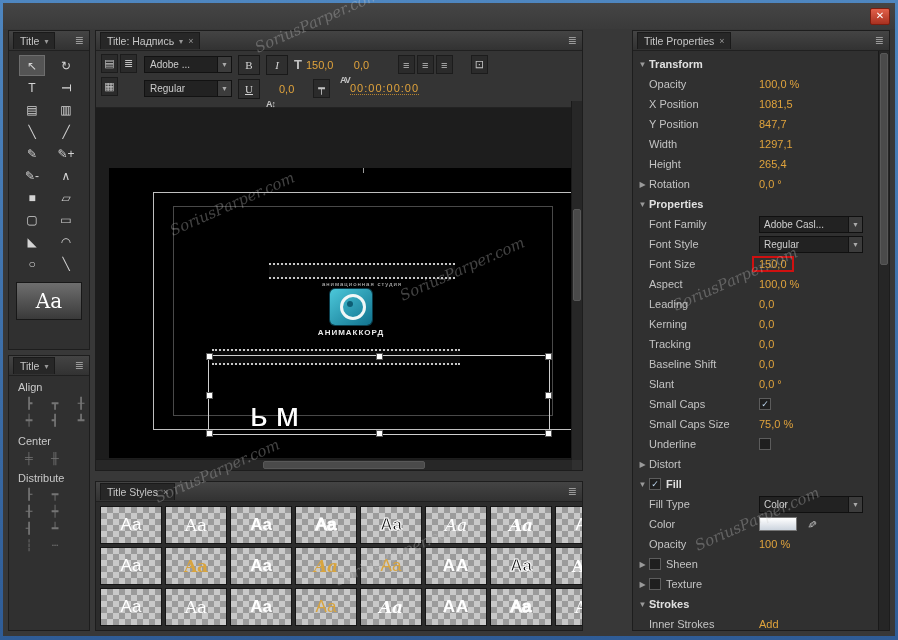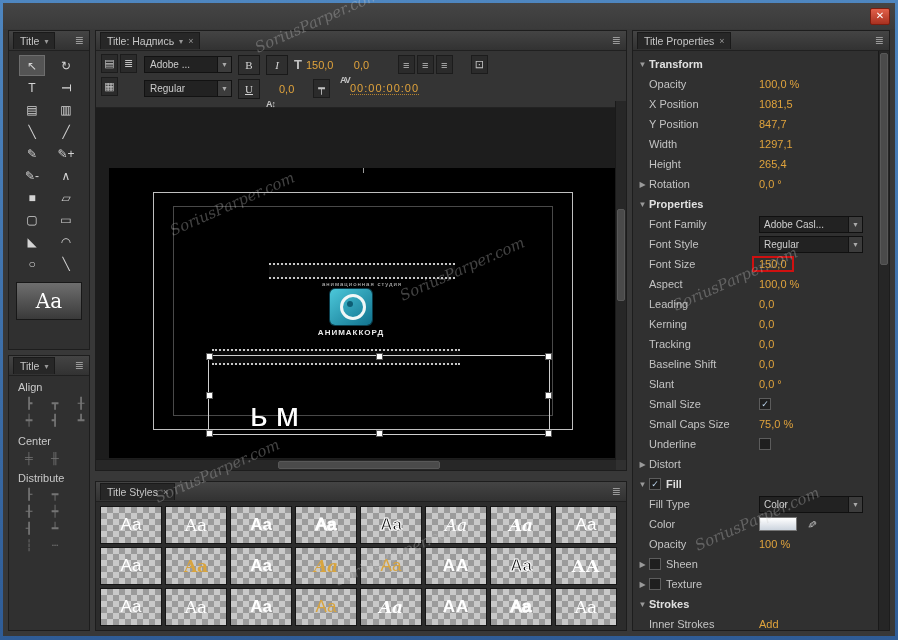--- a/index.html
+++ b/index.html
@@ -97,21 +97,21 @@
   .sw-bold .swl{font-weight:bold;}
   .sw-italic .swl{font-family:"DejaVu Serif",serif;font-style:italic;}
   .sw-script .swl{font-family:"DejaVu Serif",serif;font-style:italic;font-weight:bold;}
   .sw-outline .swl{color:transparent;-webkit-text-stroke:1.2px #fff;text-shadow:0 0 1px #fff;}
   .sw-blackout .swl{color:#161616;-webkit-text-stroke:1px #fff;font-weight:bold;text-shadow:0 0 1px #fff;}
   .sw-gold .swl{color:#d8a43e;}
   .sw-goldser .swl{color:#d8a43e;font-family:"DejaVu Serif",serif;font-weight:bold;}
   .sw-goldscript .swl{color:#d8a43e;font-family:"DejaVu Serif",serif;font-style:italic;font-weight:bold;}
   .sw-caps .swl{font-weight:bold;letter-spacing:1px;}
   
-  .col-right{flex:0 0 258px;position:relative;}
+  .col-right{flex:0 0 258px;position:relative;margin-left:44px;}
   .props-panel{height:100%;position:relative;}
   .props-rows{flex:1;padding:3px 12px 0 3px;overflow:hidden;}
   .prow{display:flex;align-items:center;height:20px;font-size:11px;}
   .tw{width:13px;color:#9a9a9a;font-size:8px;text-align:center;cursor:pointer;}
   .cbL,.cbR{width:12px;height:12px;background:#1f1f1f;border:1px solid #5c5c5c;color:#bcd6ef;font-size:9px;
     line-height:10px;text-align:center;display:none;box-sizing:border-box;cursor:pointer;}
   .cbL{margin-right:5px;}
   .lbl{color:#c3c3c3;flex:1;white-space:nowrap;overflow:hidden;}
   .varea{flex:0 0 118px;display:flex;align-items:center;}
   .val{display:none;color:#e0a33c;cursor:ew-resize;}
@@ -653,21 +653,21 @@
 
                 <span class="lbl">Slant</span>
                 <span class="varea">
                   <span class="val">0,0 °</span>
 
                 </span>
               </div>
               <div class="prow type-checkbox">
                 <span class="tw"></span>
 
-                <span class="lbl">Small Size</span>
+                <span class="lbl">Small Caps</span>
                 <span class="varea">
 
                   <span class="cbR">✓</span>
 
                 </span>
               </div>
               <div class="prow type-value">
                 <span class="tw"></span>
 
                 <span class="lbl">Small Caps Size</span>

